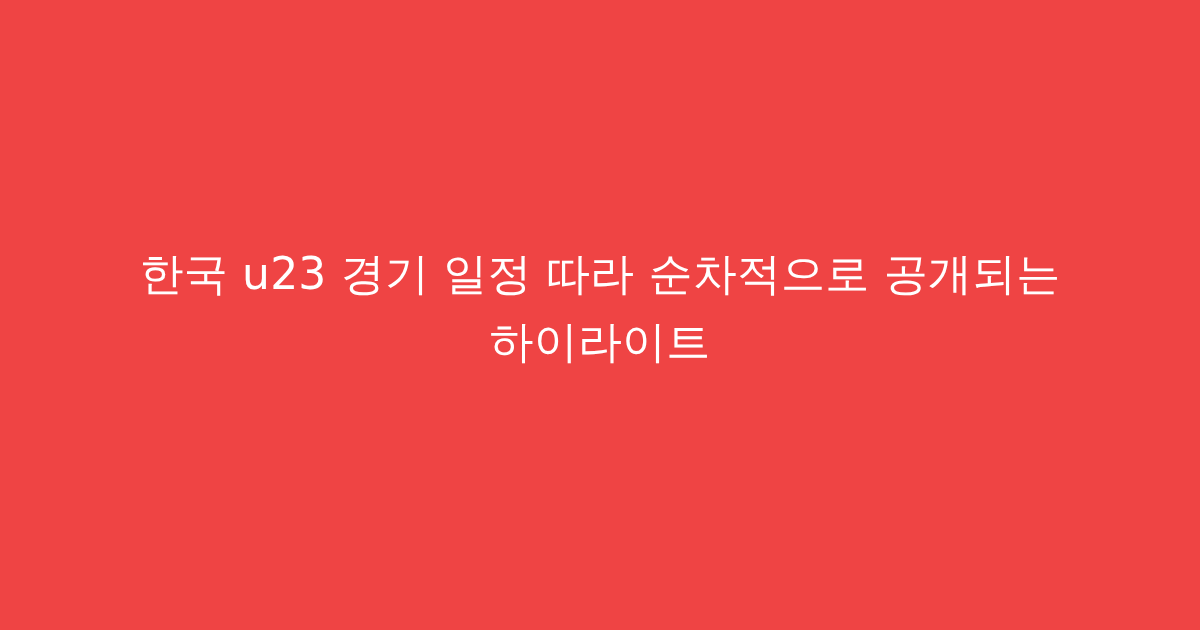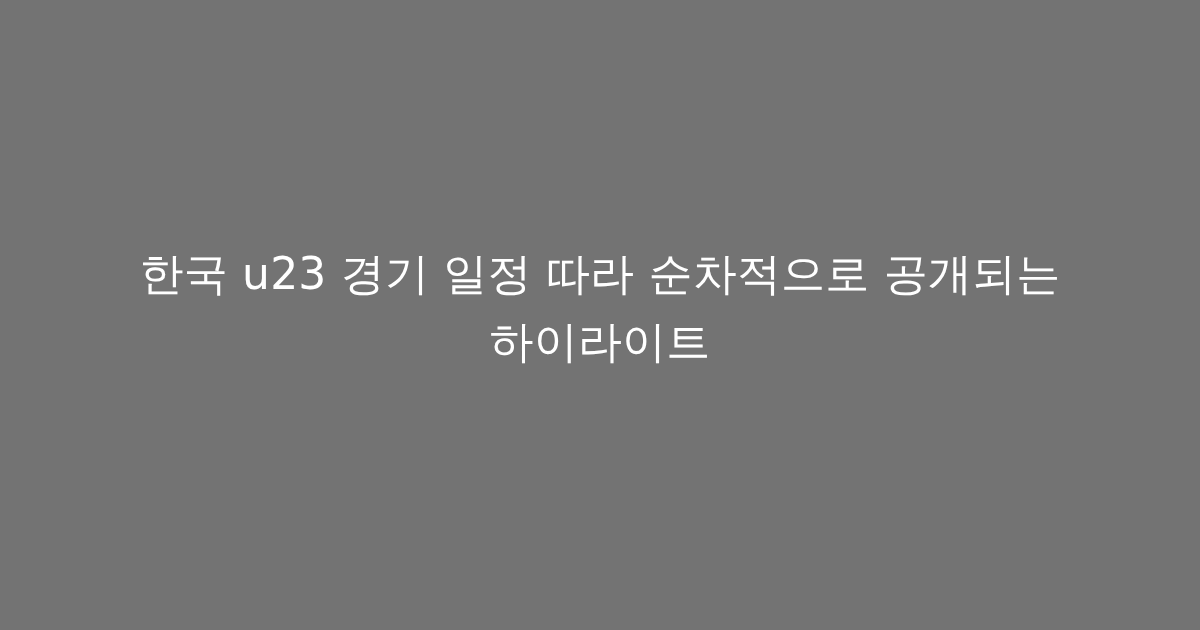--- a/index.html
+++ b/index.html
@@ -14,21 +14,21 @@
     overflow: hidden;
     font-family: "DejaVu Sans", "Liberation Sans", sans-serif;
   }
 
   
   .og-card {
     position: relative;
     box-sizing: border-box;
     width: 1200px;
     height: 630px;
-    background-color: #737373;
+    background-color: #ef4444;
     display: flex;
     align-items: center;
     justify-content: center;
     -webkit-font-smoothing: antialiased;
   }
 
   
   .headline-block {
     box-sizing: border-box;
     width: 1020px;

